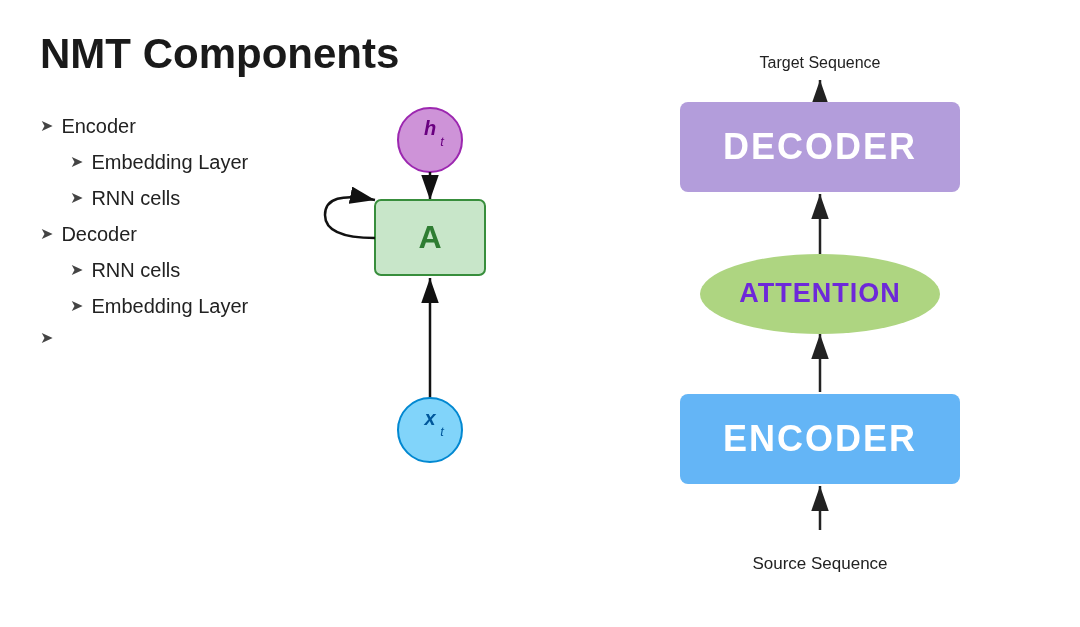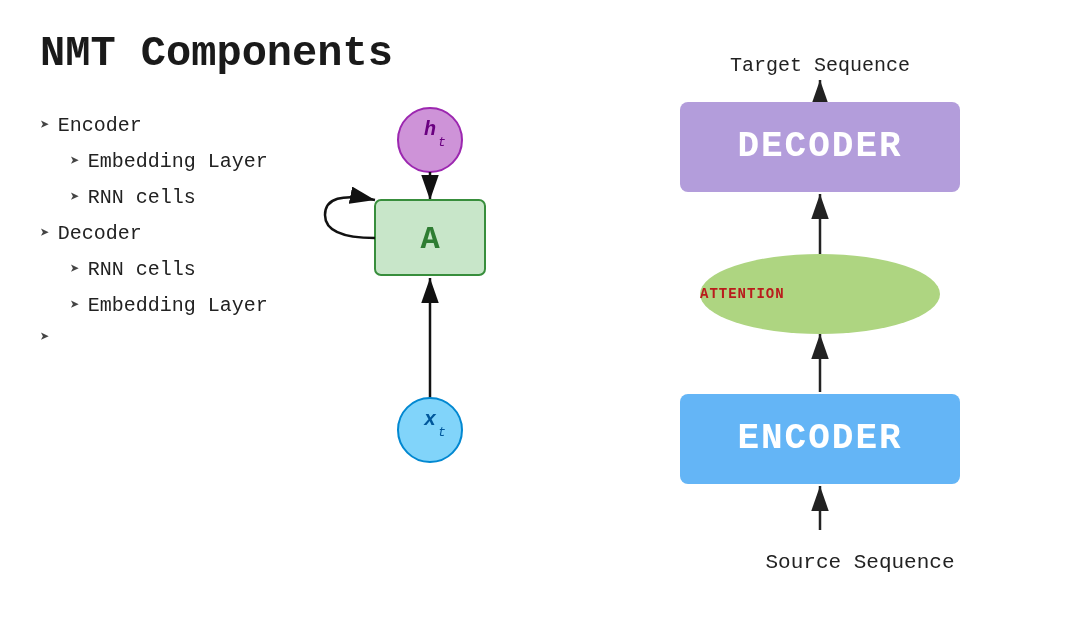--- a/index.html
+++ b/index.html
@@ -10,21 +10,20 @@
       background: #fff;
       font-family: Arial, sans-serif;
       overflow: hidden;
       position: relative;
     }
 
     .main-container {
       display: flex;
       width: 1080px;
       height: 627px;
-      font-family: Liberation Mono, monospace;
     }
 
     
     .left-panel {
       width: 560px;
       padding: 30px 20px 20px 40px;
       position: relative;
     }
 
     .title {
@@ -85,36 +84,35 @@
       position: relative;
       width: 340px;
       height: 520px;
     }
 
     .arch-label-top {
       position: absolute;
       top: 0;
       left: 50%;
       transform: translateX(-50%);
-      font-size: 20px;
+      font-size: 16px;
       color: #222;
       white-space: nowrap;
       text-align: center;
     }
 
     .arch-label-bottom {
       position: absolute;
       bottom: 0;
       left: 50%;
       transform: translateX(-50%);
-      font-size: 21px;
+      font-size: 17px;
       color: #222;
       white-space: nowrap;
       text-align: center;
-      margin-left: 40px;
     }
 
     .arch-decoder {
       position: absolute;
       top: 48px;
       left: 50%;
       transform: translateX(-50%);
       width: 280px;
       height: 90px;
       background: #b39ddb;
@@ -132,24 +130,24 @@
       position: absolute;
       top: 200px;
       left: 50%;
       transform: translateX(-50%);
       width: 240px;
       height: 80px;
       background: #aed581;
       border-radius: 50%;
       display: flex;
       align-items: center;
-      justify-content: flex-start;
-      font-size: 14px;
-      font-weight: bold;
-      color: #b91c1c;
+      justify-content: center;
+      font-size: 27px;
+      font-weight: bold;
+      color: #6d28d9;
       letter-spacing: 1px;
     }
 
     .arch-encoder {
       position: absolute;
       top: 340px;
       left: 50%;
       transform: translateX(-50%);
       width: 280px;
       height: 90px;

